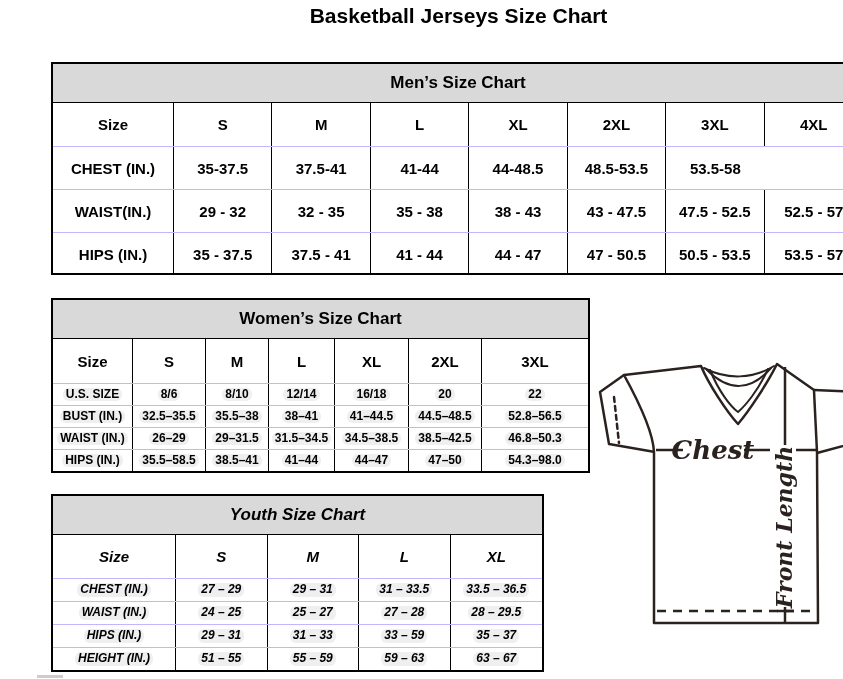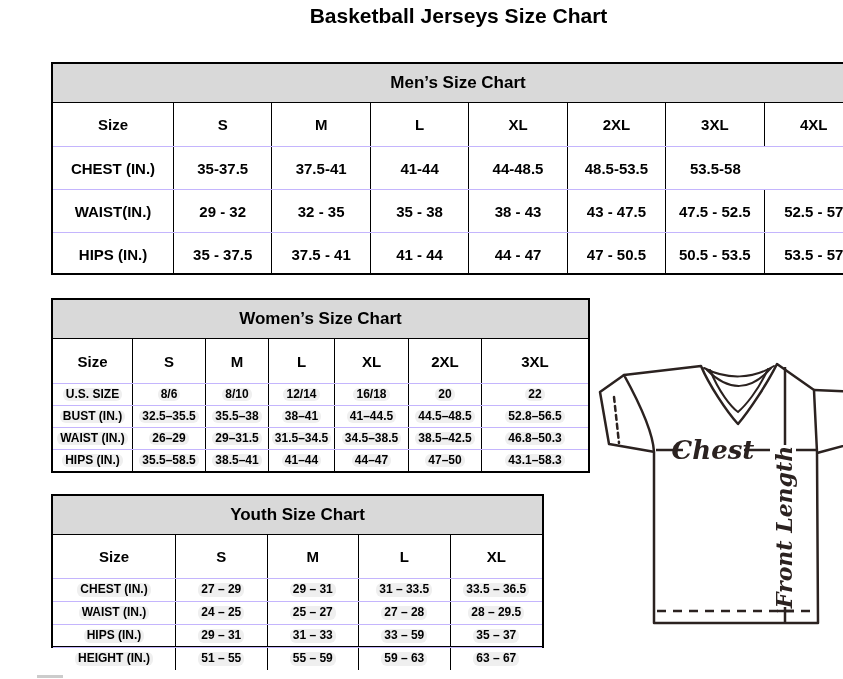--- a/index.html
+++ b/index.html
@@ -26,21 +26,21 @@
   .men .data-row{height:42px;font-size:15px;}
 
   
   .women{left:14px;top:298px;width:539px;height:175px;}
   .women .band{height:38px;}
   .women .trow{grid-template-columns:80px 73px 63px 66px 74px 73px 1fr;}
   .women .head-row{height:44px;font-size:15px;}
   .women .data-row{height:21px;font-size:12px;}
 
   
-  .youth{left:14px;top:494px;width:493px;height:154px;}
+  .youth{left:14px;top:494px;width:493px;height:178px;font-style:italic;}
   .youth .band{height:38px;}
   .youth .trow{grid-template-columns:123px repeat(4,1fr);}
   .youth .head-row{height:43px;font-size:15px;}
   .youth .data-row{height:22px;font-size:12px;}
 
   .hl{background:#efefef;padding:0 3px;line-height:1.1;border-radius:6px;}
 
   .jersey-wrap{position:absolute;left:556px;top:356px;width:286px;height:272px;}
 
   .frag{position:absolute;height:3px;background:#cccccc;}
@@ -269,21 +269,21 @@
           <div class="tcell">
             <span class="hl">41–44</span>
           </div>
           <div class="tcell">
             <span class="hl">44–47</span>
           </div>
           <div class="tcell">
             <span class="hl">47–50</span>
           </div>
           <div class="tcell">
-            <span class="hl">43.1–58.3</span>
+            <span class="hl">54.3–98.0</span>
           </div>
         </div>
       </div>
   </div>
 
   <div class="sizetable youth">
     <div class="band">Youth Size Chart</div>
     <div class="tgrid">
         <div class="trow head-row">
           <div class="tcell">

